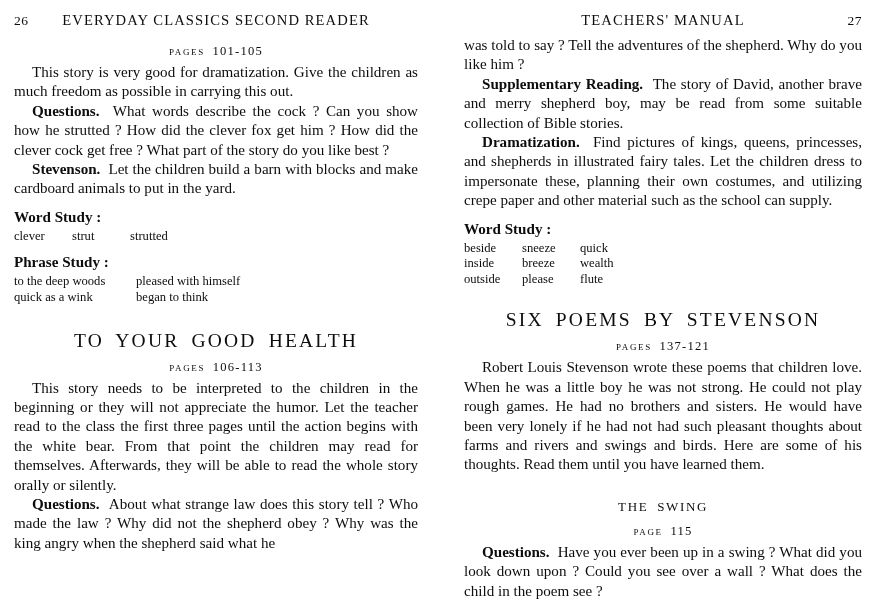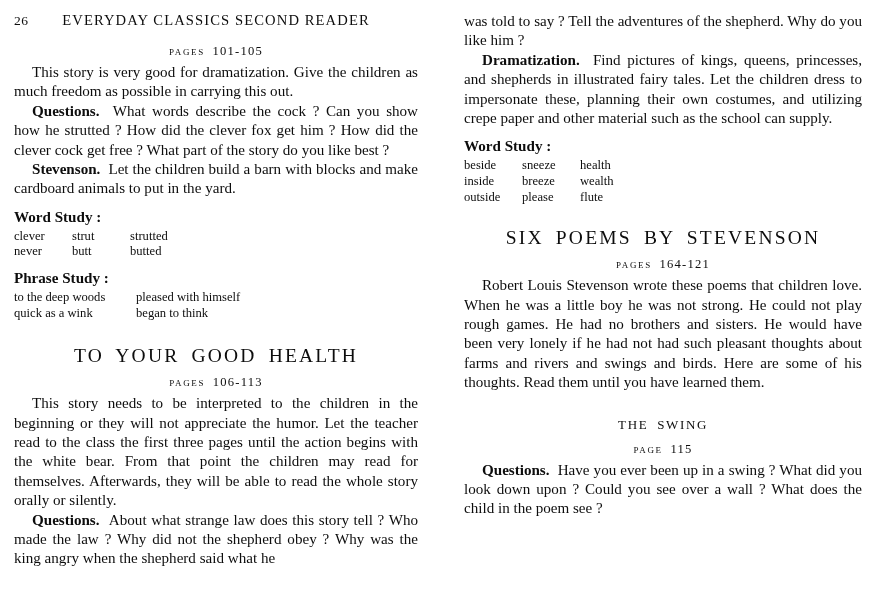--- a/index.html
+++ b/index.html
@@ -153,25 +153,20 @@
     <p class="body"><span class="lead">Stevenson.</span>&nbsp;&nbsp;<span>Let the children build a barn with blocks and make cardboard animals to put in the yard.</span></p>
 
     <div class="study-label">Word Study :</div>
     <table class="study study-word">
       <tbody>
           <tr>
         <td>clever</td>
         <td>strut</td>
         <td>strutted</td>
       </tr>
-      <tr>
-        <td>never</td>
-        <td>butt</td>
-        <td>butted</td>
-      </tr>
     </tbody>
       </table>
 
     <div class="study-label">Phrase Study :</div>
     <table class="study study-phrase">
       <tbody>
           <tr>
         <td>to the deep woods</td>
         <td>pleased with himself</td>
       </tr>
@@ -188,51 +183,57 @@
       <span class="num">106-113</span>
     </div>
 
     <p class="body"><span>This story needs to be interpreted to the children in the beginning or they will not appreciate the humor. Let the teacher read to the class the first three pages until the action begins with the white bear. From that point the children may read for themselves. Afterwards, they will be able to read the whole story orally or silently.</span></p>
 
     <p class="body"><span class="lead">Questions.</span>&nbsp;&nbsp;<span>About what strange law does this story tell ? Who made the law ? Why did not the shepherd obey ? Why was the king angry when the shepherd said what he</span></p>
   </div>
 
   <div class="page page-right">
 
+    <div class="running-head">
+      <span class="folio"></span>
+      <span class="rh-title">TEACHERS' MANUAL</span>
+      <span class="folio folio-right">27</span>
+    </div>
 
     <p class="body cont"><span>was told to say ? Tell the adventures of the shepherd. Why do you like him ?</span></p>
 
+    <p class="body"><span class="lead">Supplementary Reading.</span>&nbsp;&nbsp;<span>The story of David, another brave and merry shepherd boy, may be read from some suitable collection of Bible stories.</span></p>
 
     <p class="body"><span class="lead">Dramatization.</span>&nbsp;&nbsp;<span>Find pictures of kings, queens, princesses, and shepherds in illustrated fairy tales. Let the children dress to impersonate these, planning their own costumes, and utilizing crepe paper and other material such as the school can supply.</span></p>
 
     <div class="study-label">Word Study :</div>
     <table class="study study-word-right">
       <tbody>
           <tr>
         <td>beside</td>
         <td>sneeze</td>
-        <td>health</td>
+        <td>quick</td>
       </tr>
       <tr>
         <td>inside</td>
         <td>breeze</td>
         <td>wealth</td>
       </tr>
       <tr>
         <td>outside</td>
         <td>please</td>
         <td>flute</td>
       </tr>
     </tbody>
       </table>
 
     <h2 class="section-title" style="margin-top:22px;">SIX POEMS BY STEVENSON</h2>
     <div class="pages-line">
       <span>PAGES</span>
-      <span class="num">164-121</span>
+      <span class="num">137-121</span>
     </div>
 
     <p class="body"><span>Robert Louis Stevenson wrote these poems that children love. When he was a little boy he was not strong. He could not play rough games. He had no brothers and sisters. He would have been very lonely if he had not had such pleasant thoughts about farms and rivers and swings and birds. Here are some of his thoughts. Read them until you have learned them.</span></p>
 
     <h3 class="sub-title" style="margin-top:20px;">THE SWING</h3>
     <div class="pages-line">
       <span>PAGE</span>
       <span class="num">115</span>
     </div>
 

